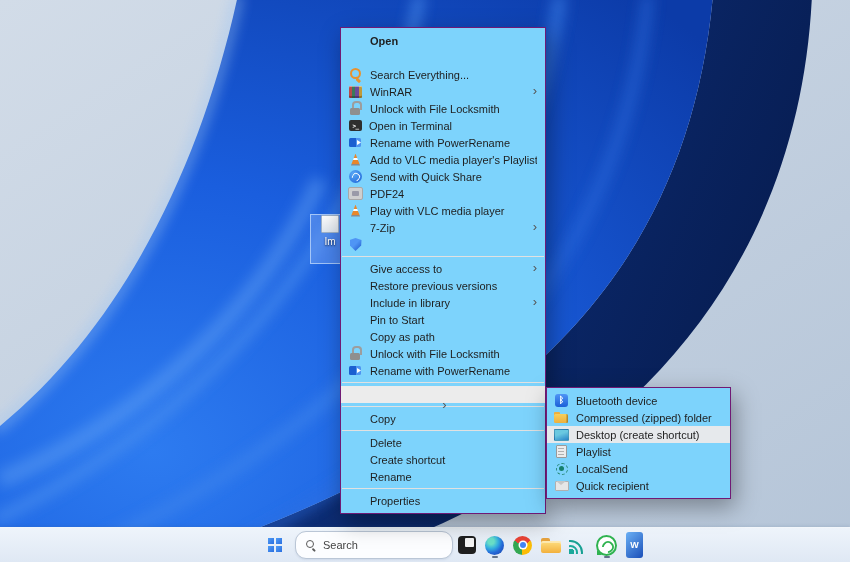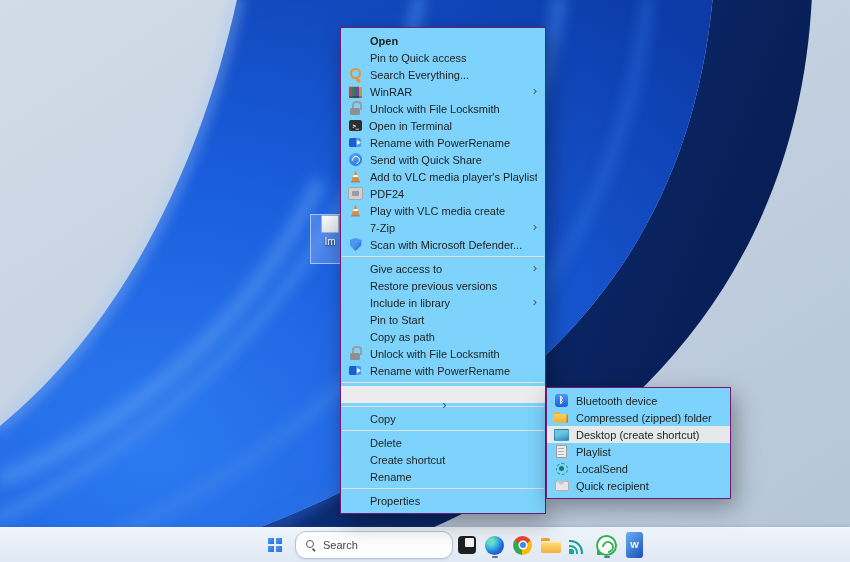--- a/index.html
+++ b/index.html
@@ -202,21 +202,20 @@
   <span class="di-label">Im</span>
 </div>
 
 <div class="menu main" id="main-menu">
     <div class="menu-item bold">
       <span class="mi-icon"></span>
       <span class="mi-label">Open</span>
     </div>
     <div class="menu-item">
       <span class="mi-icon"></span>
-      <span class="mi-label">Pin to Quick access</span>
     </div>
     <div class="menu-item">
       <span class="mi-icon icon-search-everything"></span>
       <span class="mi-label">Search Everything...</span>
     </div>
     <div class="menu-item">
       <span class="mi-icon icon-winrar"></span>
       <span class="mi-label">WinRAR</span>
       <span class="mi-arrow">›</span>
     </div>
@@ -226,43 +225,42 @@
     </div>
     <div class="menu-item">
       <span class="mi-icon icon-terminal">&gt;_</span>
       <span class="mi-label">Open in Terminal</span>
     </div>
     <div class="menu-item">
       <span class="mi-icon icon-powerrename"></span>
       <span class="mi-label">Rename with PowerRename</span>
     </div>
     <div class="menu-item">
+      <span class="mi-icon icon-vlc"></span>
+      <span class="mi-label">Add to VLC media player's Playlist</span>
+    </div>
+    <div class="menu-item">
       <span class="mi-icon icon-quickshare"></span>
       <span class="mi-label">Send with Quick Share</span>
     </div>
     <div class="menu-item">
-      <span class="mi-icon icon-vlc"></span>
-      <span class="mi-label">Add to VLC media player's Playlist</span>
-    </div>
-    <div class="menu-item">
       <span class="mi-icon icon-pdf24"></span>
       <span class="mi-label">PDF24</span>
     </div>
     <div class="menu-item">
       <span class="mi-icon icon-vlc"></span>
-      <span class="mi-label">Play with VLC media create</span>
+      <span class="mi-label">Play with VLC media player</span>
     </div>
     <div class="menu-item">
       <span class="mi-icon"></span>
       <span class="mi-label">7-Zip</span>
       <span class="mi-arrow">›</span>
     </div>
     <div class="menu-item">
       <span class="mi-icon icon-defender"></span>
-      <span class="mi-label">Scan with Microsoft Defender...</span>
     </div>
     <div class="menu-sep"></div>
     <div class="menu-item">
       <span class="mi-icon"></span>
       <span class="mi-label">Give access to</span>
       <span class="mi-arrow">›</span>
     </div>
     <div class="menu-item">
       <span class="mi-icon"></span>
       <span class="mi-label">Restore previous versions</span>

